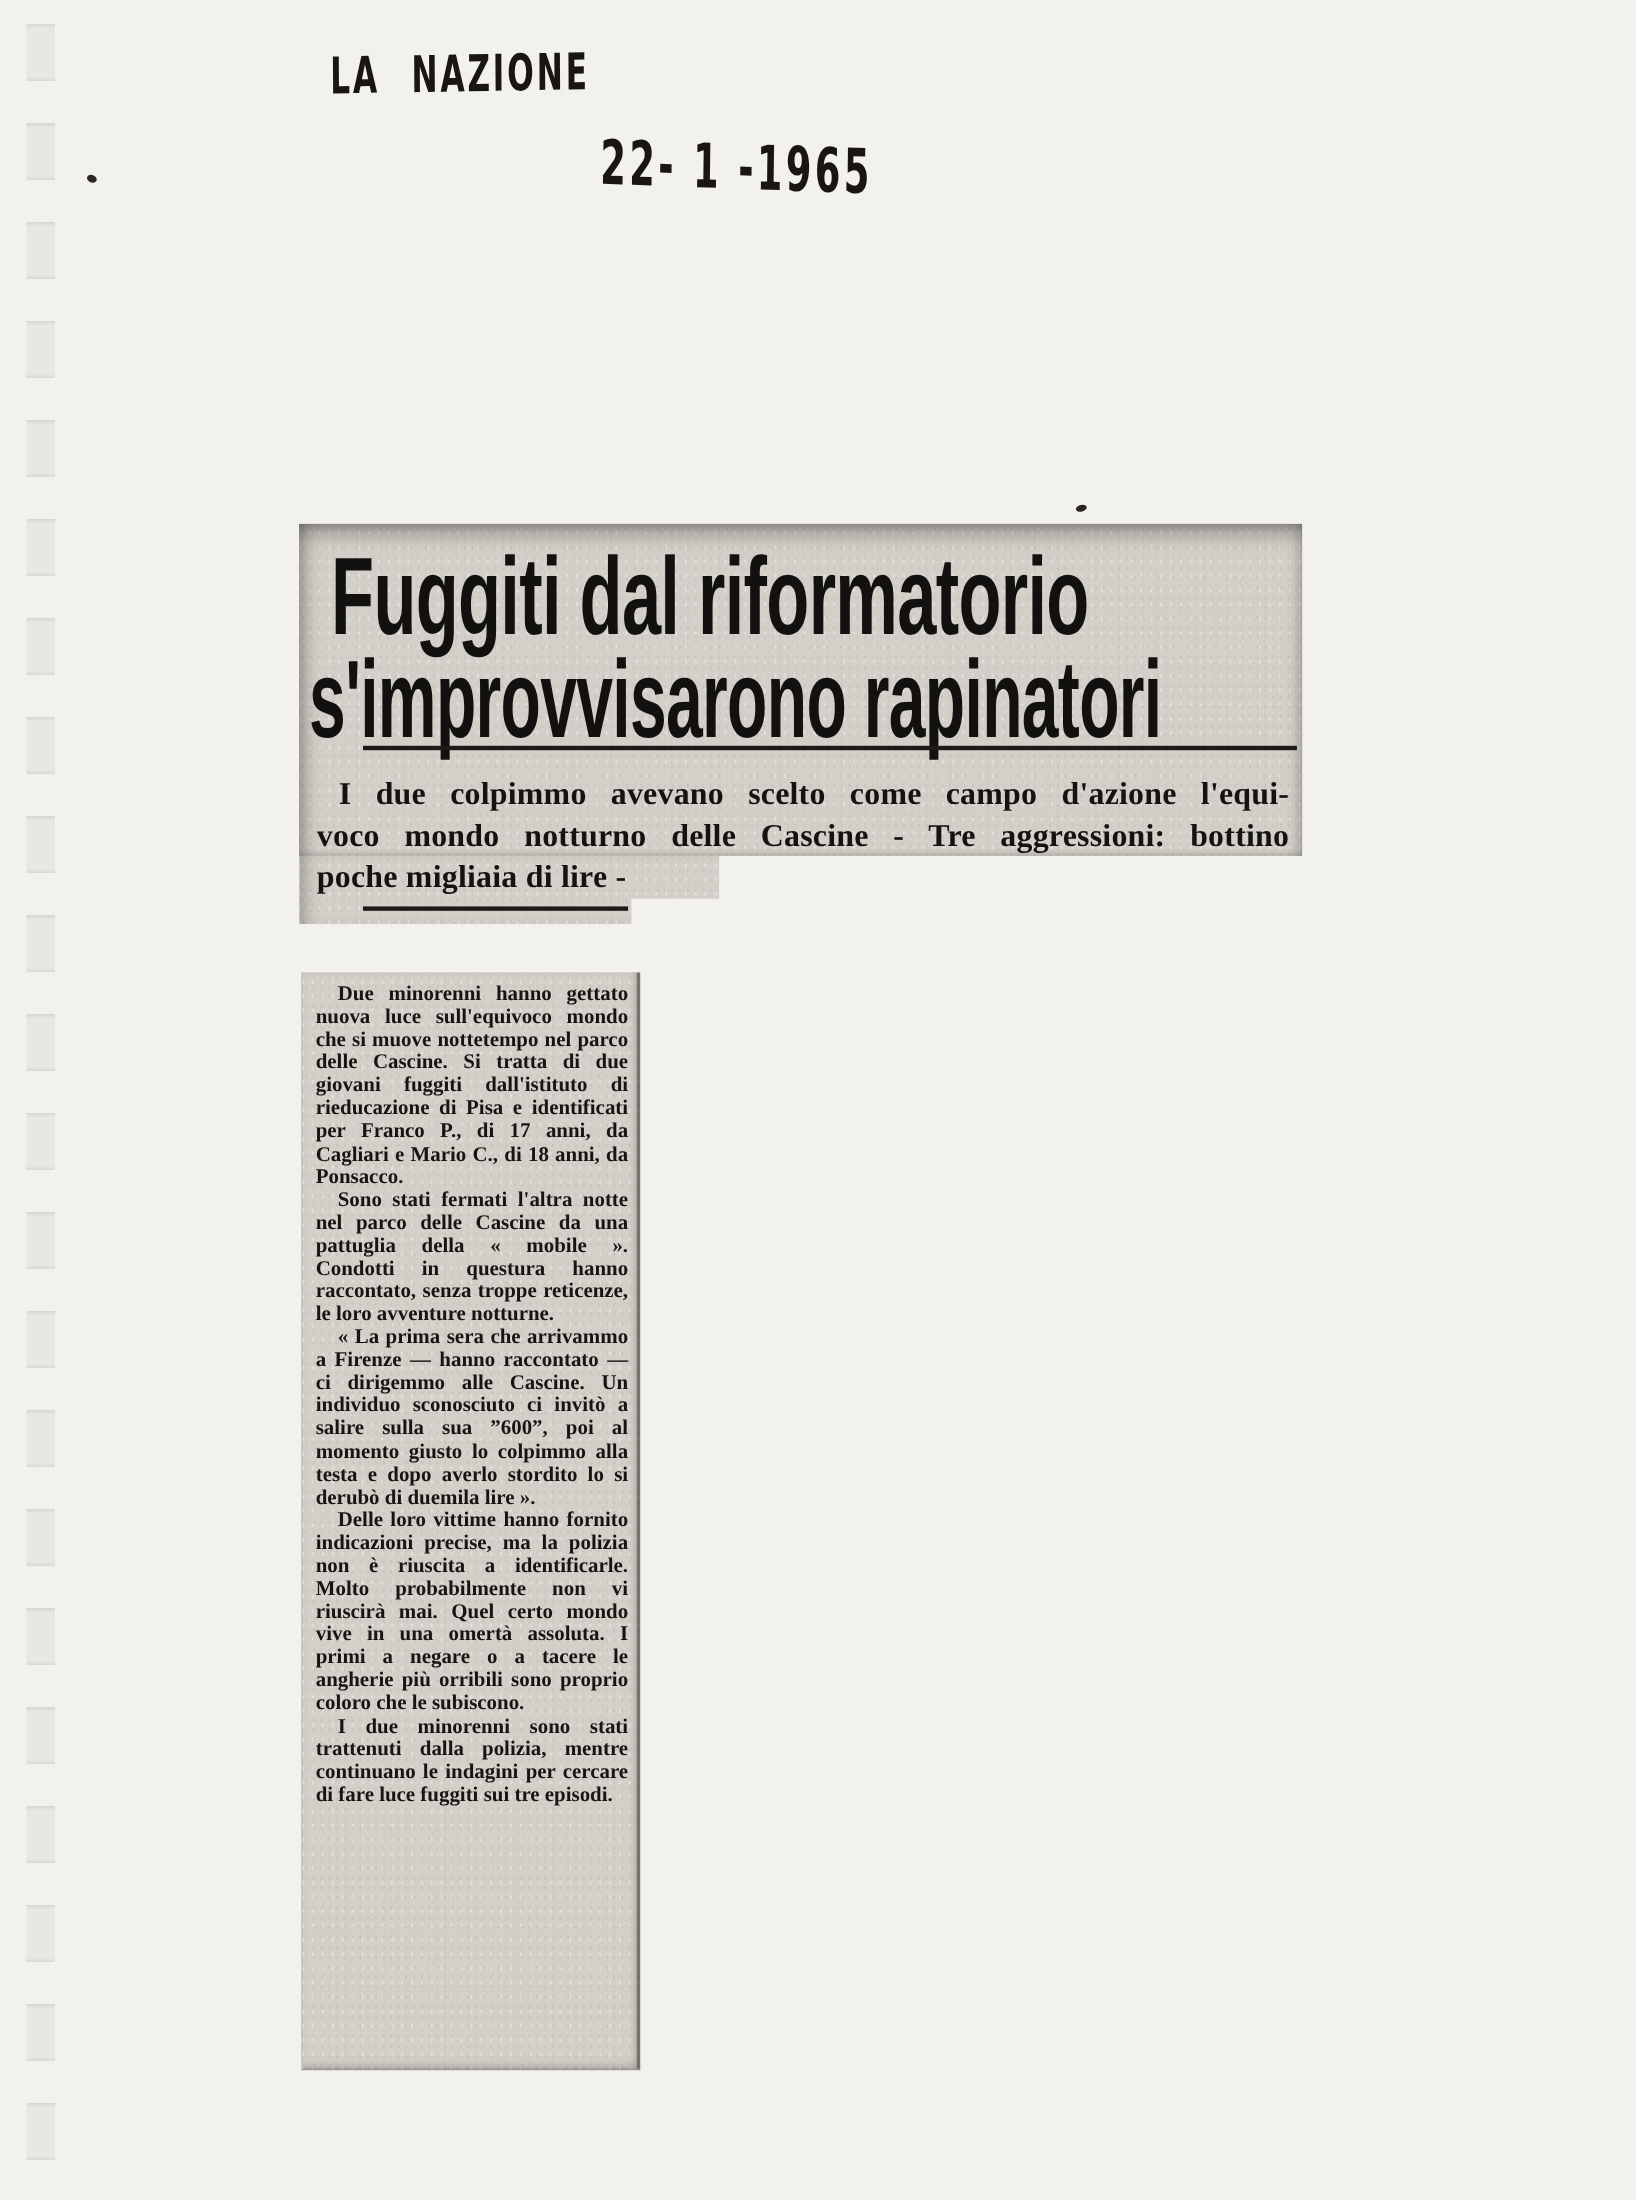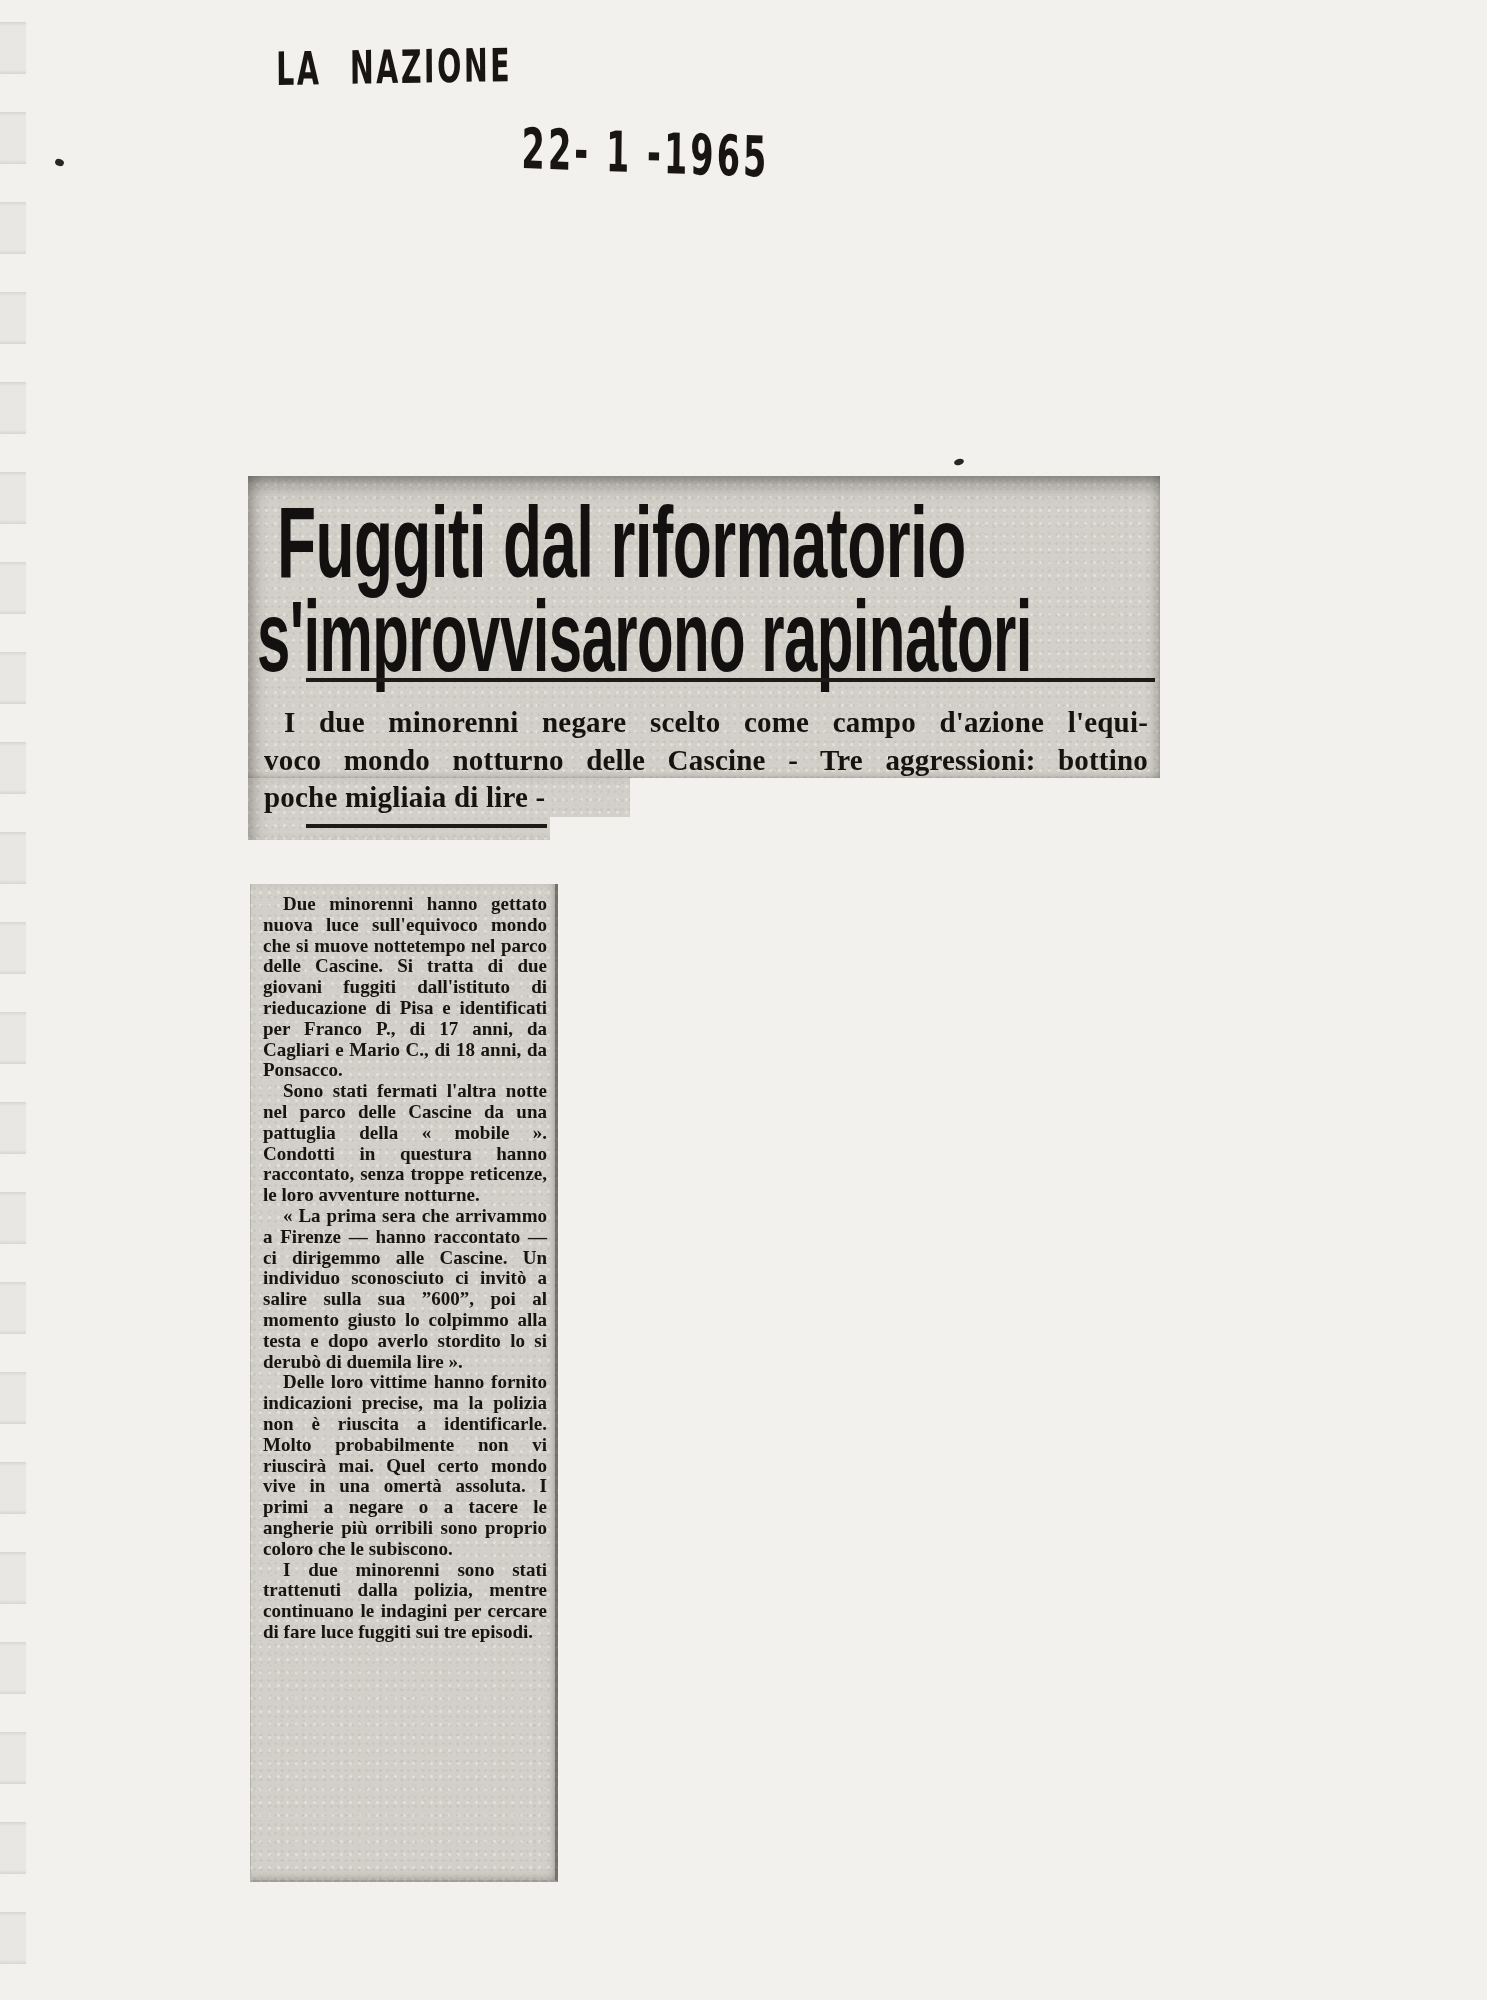--- a/index.html
+++ b/index.html
@@ -6,20 +6,21 @@
   body {
     width:1487px; height:2000px; position:relative; overflow:hidden;
     background:#f2f1ee;
     font-family:"Liberation Serif", serif;
   }
   .page {
     position:absolute; inset:0;
     background-color:#f2f1ee;
     background-image: radial-gradient(rgba(60,55,48,0.02) 1px, transparent 1.4px);
     background-size:13px 9px;
+    margin-left:24px;
   }
   
   .binder-holes {
     position:absolute; left:0; top:22px; width:26px; height:1956px;
     background: repeating-linear-gradient(180deg,
       #d7d6d2 0px, #e8e7e3 4px, #e8e7e3 48px, #d7d6d2 52px,
       rgba(0,0,0,0) 52px, rgba(0,0,0,0) 90px);
   }
   
   .hw {
@@ -98,21 +99,21 @@
 
   <div class="hw hw-date">22- 1 -1965</div>
 
   <div class="speck speck-1"></div>
   <div class="speck speck-2"></div>
 
   <div class="clip clip-top">
     <div class="headline hl1">Fuggiti dal riformatorio</div>
     <div class="headline hl2">s'improvvisarono rapinatori</div>
     <div class="rule rule-long"></div>
-    <div class="subhead sh1">I due minorenni negare scelto come campo d'azione l'equi-</div>
+    <div class="subhead sh1">I due colpimmo avevano scelto come campo d'azione l'equi-</div>
     <div class="subhead sh2">voco mondo notturno delle Cascine - Tre aggressioni: bottino</div>
   </div>
 
   <div class="clip clip-step">
     <div class="subhead sh3">poche migliaia di lire -</div>
     <div class="rule rule-short"></div>
   </div>
 
   <div class="clip clip-column">
     <p>Due minorenni hanno gettato nuova luce sull'equivoco mondo che si muove nottetempo nel parco delle Cascine. Si tratta di due giovani fuggiti dall'istituto di rieducazione di Pisa e identificati per Franco P., di 17 anni, da Cagliari e Mario C., di 18 anni, da Ponsacco.</p>

